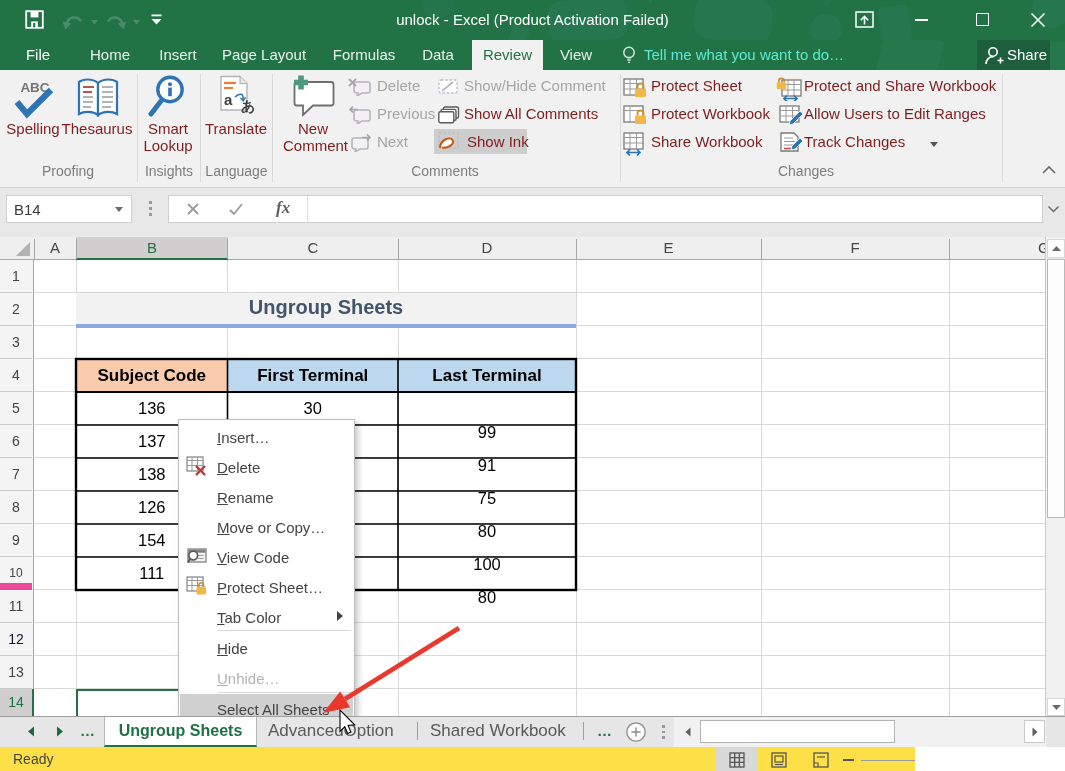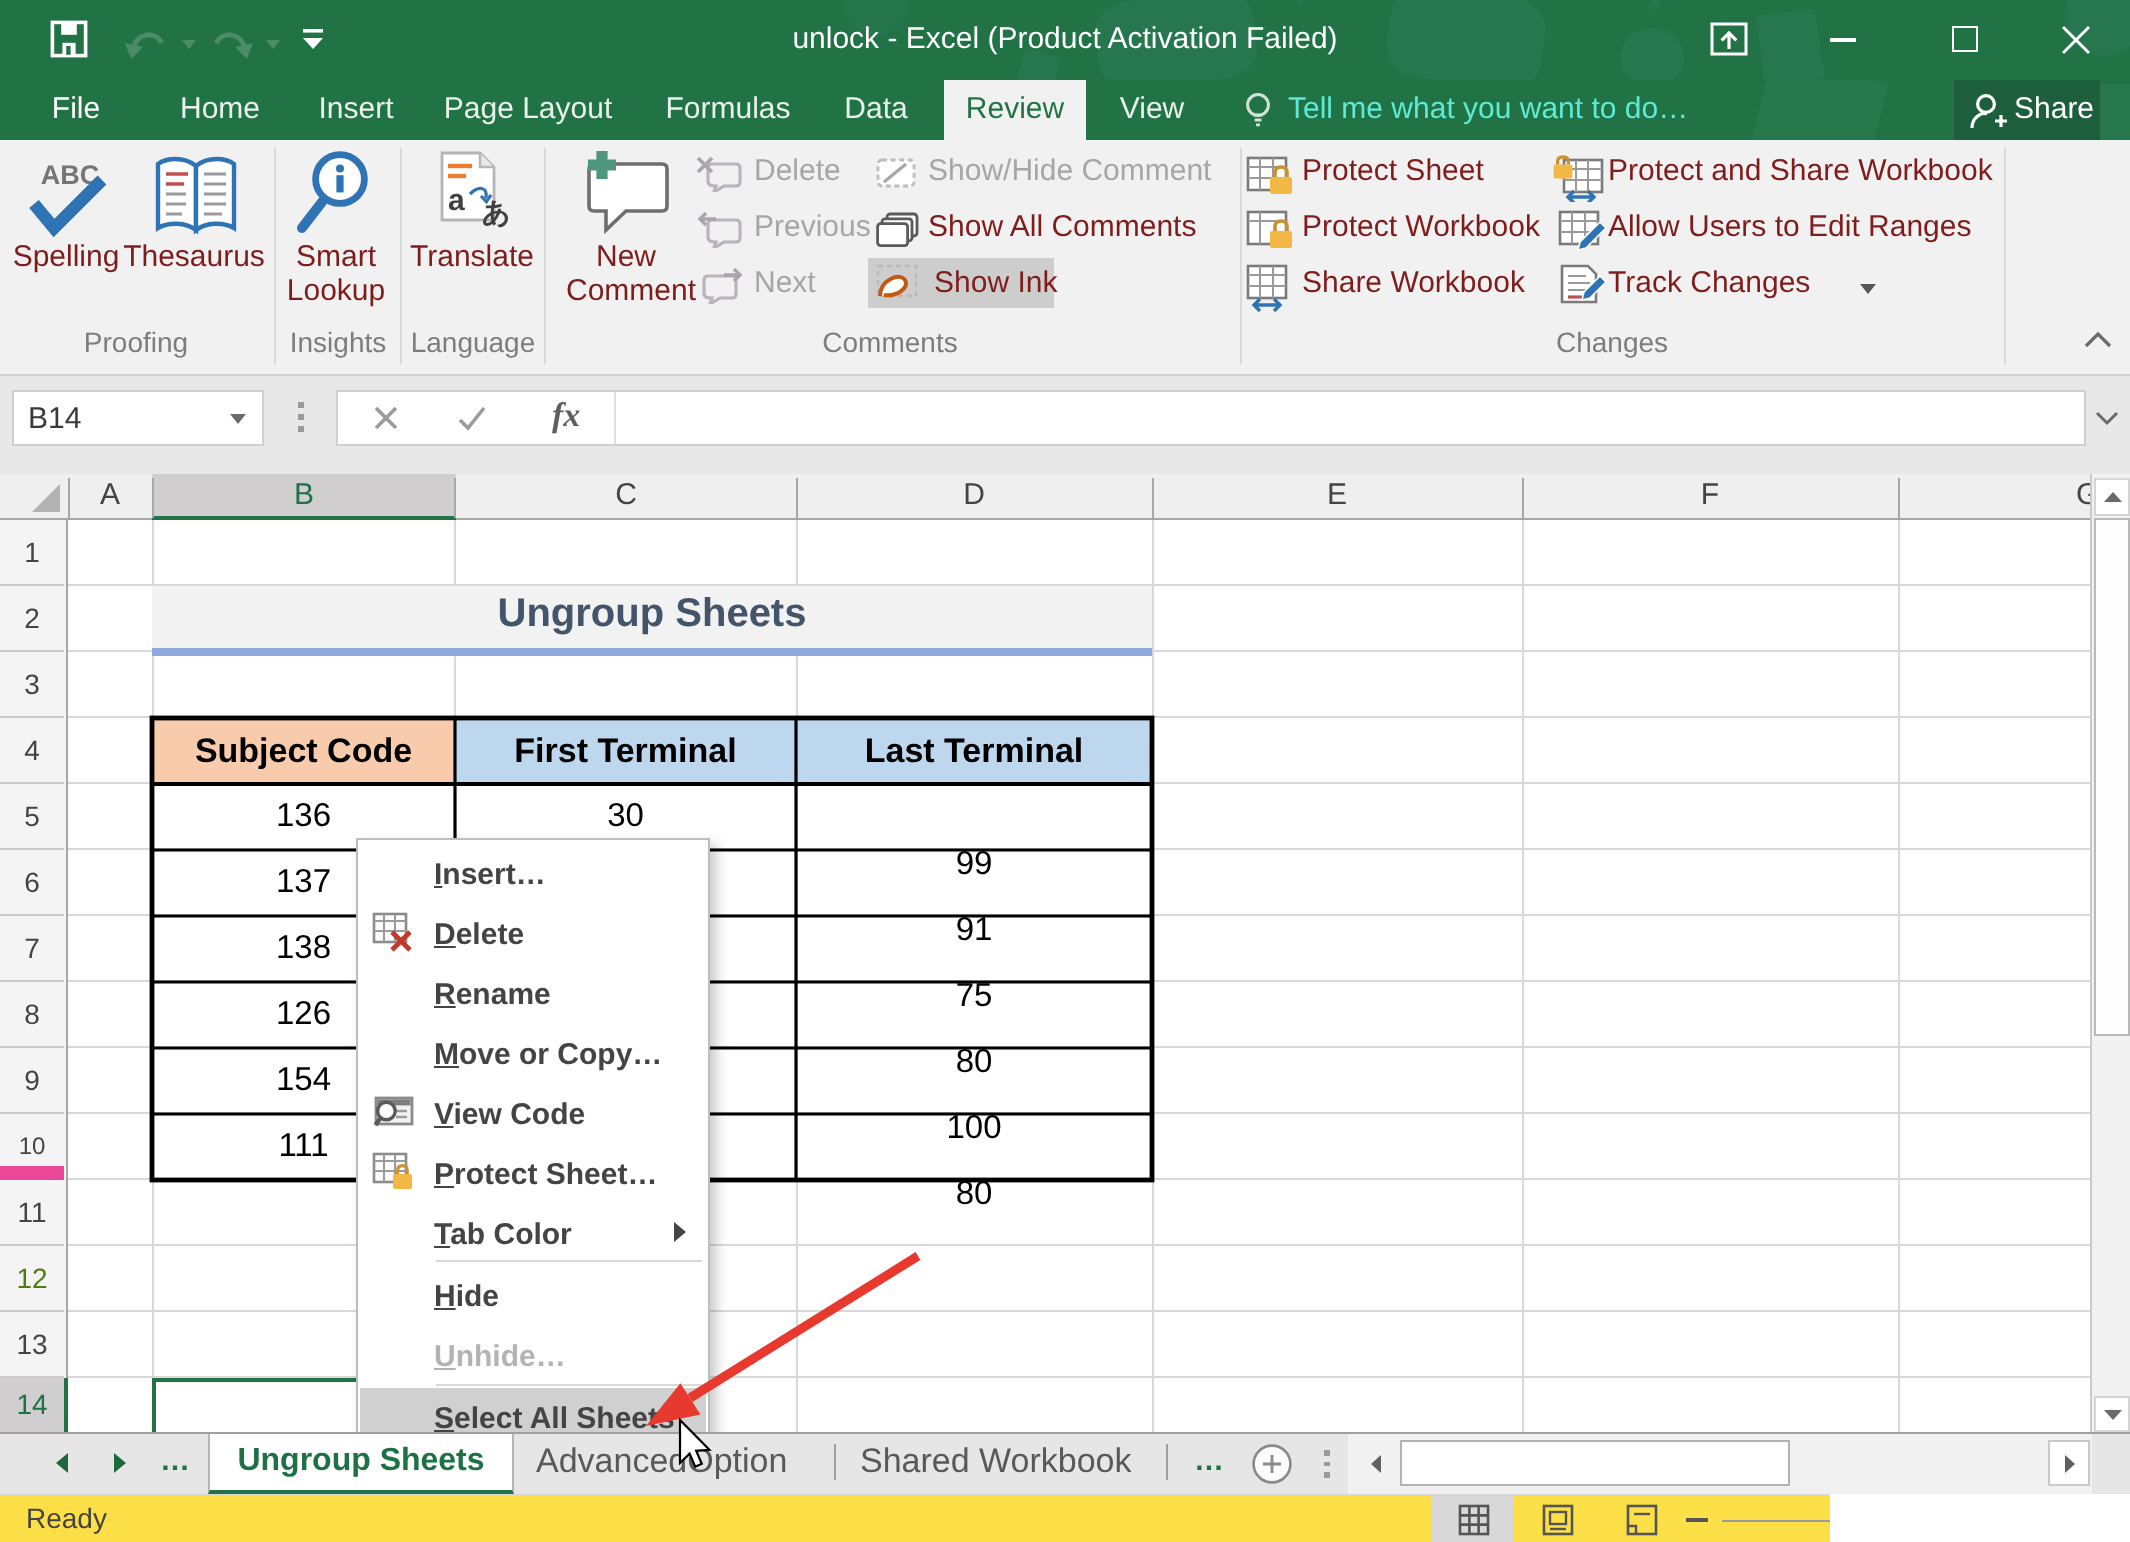--- a/index.html
+++ b/index.html
@@ -309,21 +309,21 @@
       <div style="height:33px;line-height:33px;text-align:center;font-size:14px;color:#444;border-bottom:1px solid #c9c9c9;box-sizing:border-box;">2</div>
       <div style="height:33px;line-height:33px;text-align:center;font-size:14px;color:#444;border-bottom:1px solid #c9c9c9;box-sizing:border-box;">3</div>
       <div style="height:33px;line-height:33px;text-align:center;font-size:14px;color:#444;border-bottom:1px solid #c9c9c9;box-sizing:border-box;">4</div>
       <div style="height:33px;line-height:33px;text-align:center;font-size:14px;color:#444;border-bottom:1px solid #c9c9c9;box-sizing:border-box;">5</div>
       <div style="height:33px;line-height:33px;text-align:center;font-size:14px;color:#444;border-bottom:1px solid #c9c9c9;box-sizing:border-box;">6</div>
       <div style="height:33px;line-height:33px;text-align:center;font-size:14px;color:#444;border-bottom:1px solid #c9c9c9;box-sizing:border-box;">7</div>
       <div style="height:33px;line-height:33px;text-align:center;font-size:14px;color:#444;border-bottom:1px solid #c9c9c9;box-sizing:border-box;">8</div>
       <div style="height:33px;line-height:33px;text-align:center;font-size:14px;color:#444;border-bottom:1px solid #c9c9c9;box-sizing:border-box;">9</div>
       <div style="height:33px;line-height:33px;text-align:center;font-size:12px;color:#444;border-bottom:7px solid #ec4899;box-sizing:border-box;">10</div>
       <div style="height:33px;line-height:33px;text-align:center;font-size:14px;color:#444;border-bottom:1px solid #c9c9c9;box-sizing:border-box;">11</div>
-      <div style="height:33px;line-height:33px;text-align:center;font-size:14px;color:#4d7c0f;border-bottom:1px solid #c9c9c9;box-sizing:border-box;">12</div>
+      <div style="height:33px;line-height:33px;text-align:center;font-size:14px;color:#0f172a;border-bottom:1px solid #c9c9c9;box-sizing:border-box;">12</div>
       <div style="height:33px;line-height:33px;text-align:center;font-size:14px;color:#444;border-bottom:1px solid #c9c9c9;box-sizing:border-box;">13</div>
       <div style="height:27px;line-height:27px;text-align:center;font-size:14px;color:#1e7145;">14</div>
     </div>
 
     <div class="abs" style="left:34px;top:23px;width:1011px;height:456px;
          background-image:repeating-linear-gradient(180deg, transparent 0px, transparent 32px, #d9d9d9 32px, #d9d9d9 33px);"></div>
     <div class="abs" style="left:76px;top:23px;width:1px;height:456px;background:#d9d9d9;"></div>
     <div class="abs" style="left:227px;top:23px;width:1px;height:456px;background:#d9d9d9;"></div>
     <div class="abs" style="left:398px;top:23px;width:1px;height:456px;background:#d9d9d9;"></div>
     <div class="abs" style="left:576px;top:23px;width:1px;height:456px;background:#d9d9d9;"></div>
@@ -368,21 +368,21 @@
         <line x1="2" y1="101" x2="502" y2="101" stroke-width="1.4"></line>
         <line x1="2" y1="134" x2="502" y2="134" stroke-width="1.4"></line>
         <line x1="2" y1="167" x2="502" y2="167" stroke-width="1.4"></line>
         <line x1="2" y1="200" x2="502" y2="200" stroke-width="1.4"></line>
       </g>
     </svg>
 
     <div class="abs" style="left:76px;top:452px;width:152px;height:27px;background:#ffffff;border:2.5px solid #217346;border-bottom:none;box-sizing:border-box;"></div>
   </div>
 
-  <div class="abs" id="ctxmenu" style="left:178px;top:419px;width:176.5px;height:305px;background:#fff;border:1px solid #bdbdbd;box-shadow:3px 3px 6px rgba(0,0,0,0.22);box-sizing:border-box;font-weight:bold;">
+  <div class="abs" id="ctxmenu" style="left:178px;top:419px;width:176.5px;height:305px;background:#fff;border:1px solid #bdbdbd;box-shadow:3px 3px 6px rgba(0,0,0,0.22);box-sizing:border-box;">
 
     <div class="abs" style="left:39px;top:210px;width:133px;height:1px;background:#d9d9d9;"></div>
     <div class="abs" style="left:39px;top:272px;width:133px;height:1px;background:#d9d9d9;"></div>
 
     <div class="abs" style="left:1px;top:274px;width:172.5px;height:29px;background:#d0d0d0;"></div>
     <div class="mi" style="top:7px;"><u>I</u>nsert…</div>
     <div class="mi" style="top:37px;"><u>D</u>elete</div>
     <div class="mi" style="top:67px;"><u>R</u>ename</div>
     <div class="mi" style="top:97px;"><u>M</u>ove or Copy…</div>
     <div class="mi" style="top:127px;"><u>V</u>iew Code</div>

